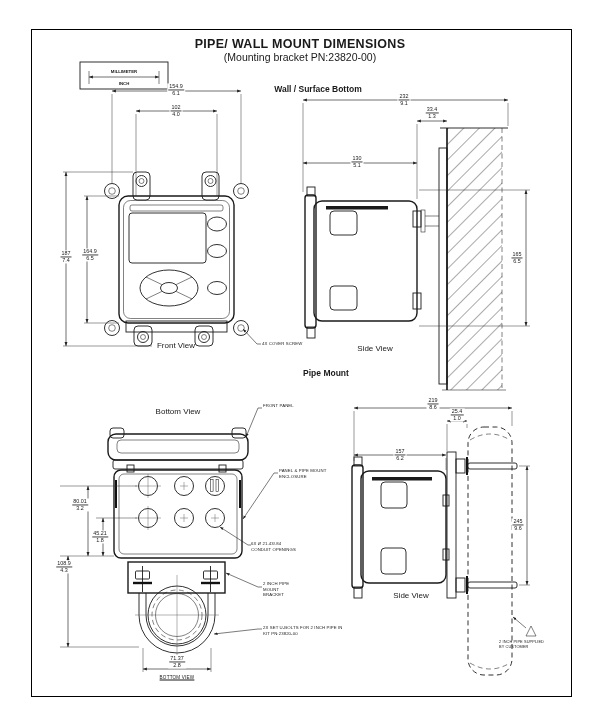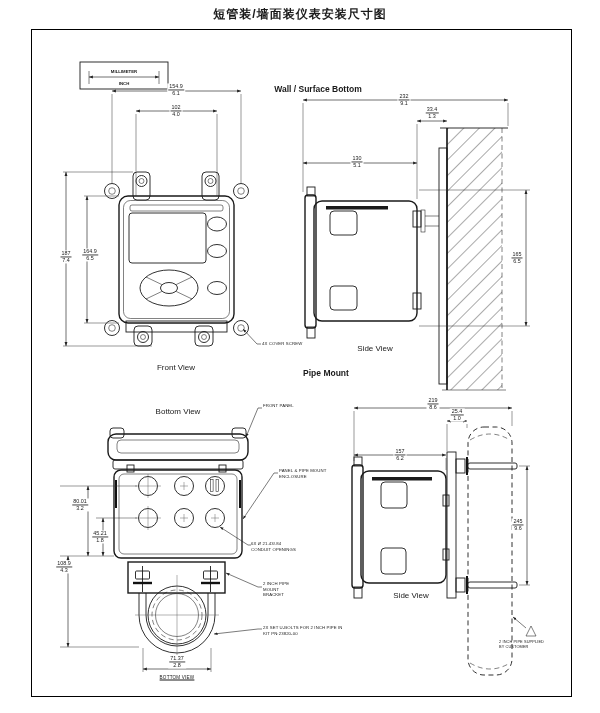--- a/index.html
+++ b/index.html
@@ -266,29 +266,30 @@
       <line x1="354" y1="455" x2="446" y2="455" class="dl"></line>
       <line x1="519" y1="466" x2="530" y2="466" class="xl"></line>
       <line x1="519" y1="585" x2="530" y2="585" class="xl"></line>
       <line x1="527" y1="466" x2="527" y2="585" class="dl"></line>
 
       <path d="M513,617 L526,628" class="ld"></path>
       <polygon points="526,636 536,636 531,626" class="o3" fill="#fff"></polygon>
     </g>
   </svg>
 
-  <div class="ctr cn" style="left:300px;top:14px">短管装/墙面装仪表安装尺寸图</div>
+  <div class="ctr ttl" style="left:300px;top:44px">PIPE/ WALL MOUNT DIMENSIONS</div>
+  <div class="ctr sub" style="left:300px;top:57px">(Mounting bracket PN:23820-00)</div>
 
   <div class="lg" style="left:124px;top:71px">MILLIMETER</div>
   <div class="lg" style="left:124px;top:83px">INCH</div>
 
   <div class="ctr hd" style="left:318px;top:89px">Wall / Surface Bottom</div>
   <div class="ctr hd" style="left:326px;top:373px">Pipe Mount</div>
 
-  <div class="ctr vl" style="left:176px;top:367px">Front View</div>
+  <div class="ctr vl" style="left:176px;top:345px">Front View</div>
   <div class="ctr vl" style="left:375px;top:348px">Side View</div>
   <div class="ctr vl" style="left:178px;top:411px">Bottom View</div>
   <div class="ctr vl" style="left:411px;top:595px">Side View</div>
   <div class="ctr cap" style="left:177px;top:677px">BOTTOM VIEW</div>
 
   <div class="dim" style="left:176px;top:90px">
     <span class="mm">154.9</span>
     <span>6.1</span>
   </div>
   <div class="dim" style="left:176px;top:111px">

